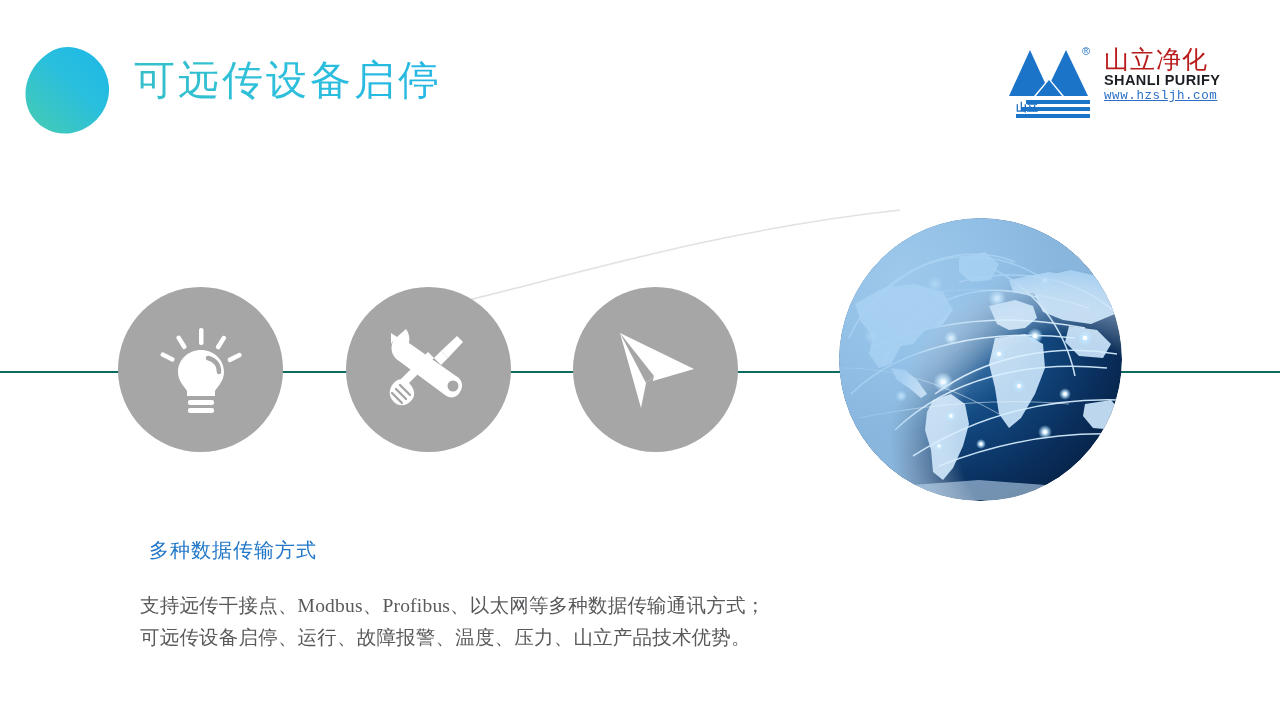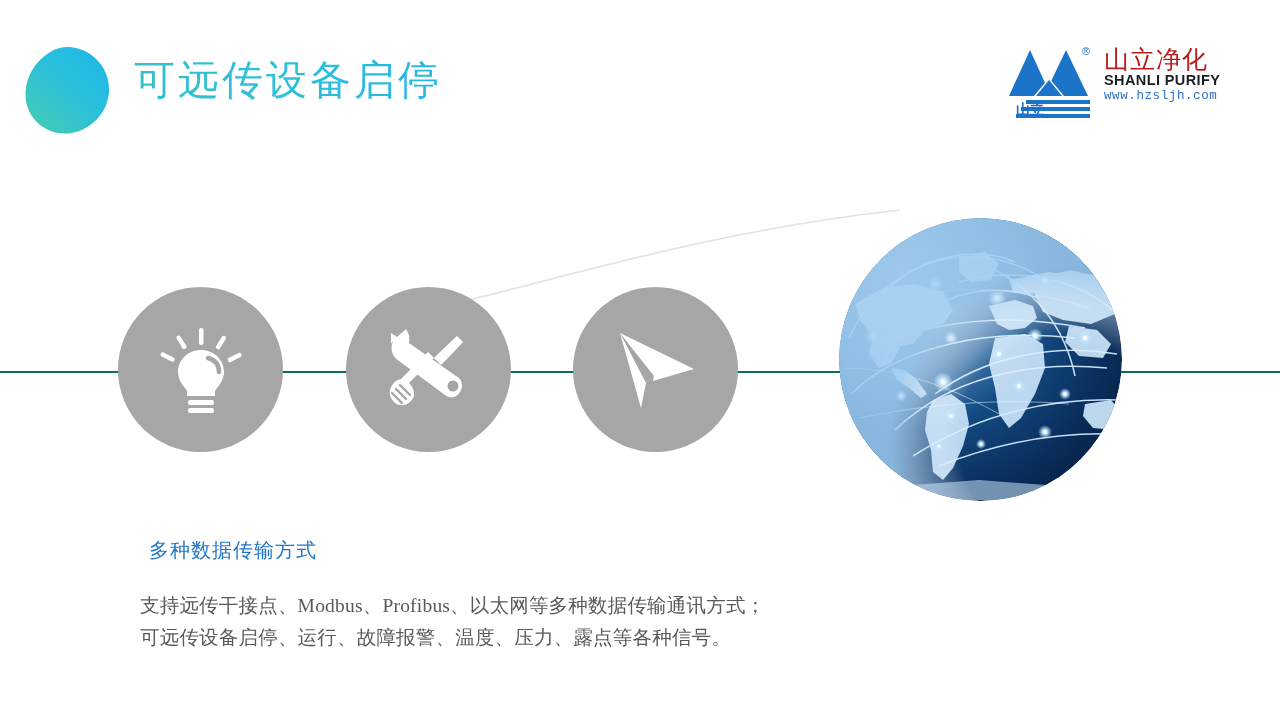--- a/index.html
+++ b/index.html
@@ -66,21 +66,21 @@
     left: 74px;
     top: 2px;
     font-size: 11px;
     color: #1b6fc4;
     line-height: 1;
   }
   .logo-shanli-cn {
     position: absolute;
     left: 8px;
     top: 58px;
-    font-size: 14px;
+    font-size: 11px;
     color: #1b6fc4;
     letter-spacing: 0px;
     line-height: 1;
     font-weight: bold;
   }
   .logo-text {
     position: absolute;
     left: 96px;
     top: 2px;
     width: 120px;
@@ -101,20 +101,21 @@
     white-space: nowrap;
     font-weight: 700;
   }
   .logo-url {
     font-size: 12.5px;
     color: #2b6fc8;
     letter-spacing: 0.6px;
     line-height: 1.25;
     white-space: nowrap;
     font-family: "Liberation Mono", monospace;
+    text-decoration: underline;
   }
 
   
   .band {
     position: absolute;
     left: 0;
     top: 170px;
     width: 1280px;
     height: 360px;
   }
@@ -429,16 +430,16 @@
           <circle cx="141.5" cy="141.5" r="141.5" fill="url(#rimGrad)"></circle>
         </g>
       </svg>
     </div>
 
   </div>
 
   <div class="subhead">多种数据传输方式</div>
   <div class="body-text">
     <div>支持远传干接点、Modbus、Profibus、以太网等多种数据传输通讯方式；</div>
-    <div>可远传设备启停、运行、故障报警、温度、压力、露点等各种信号。</div>
+    <div>可远传设备启停、运行、故障报警、温度、压力、山立产品技术优势。</div>
   </div>
 
 </div>
 
 </body></html>

